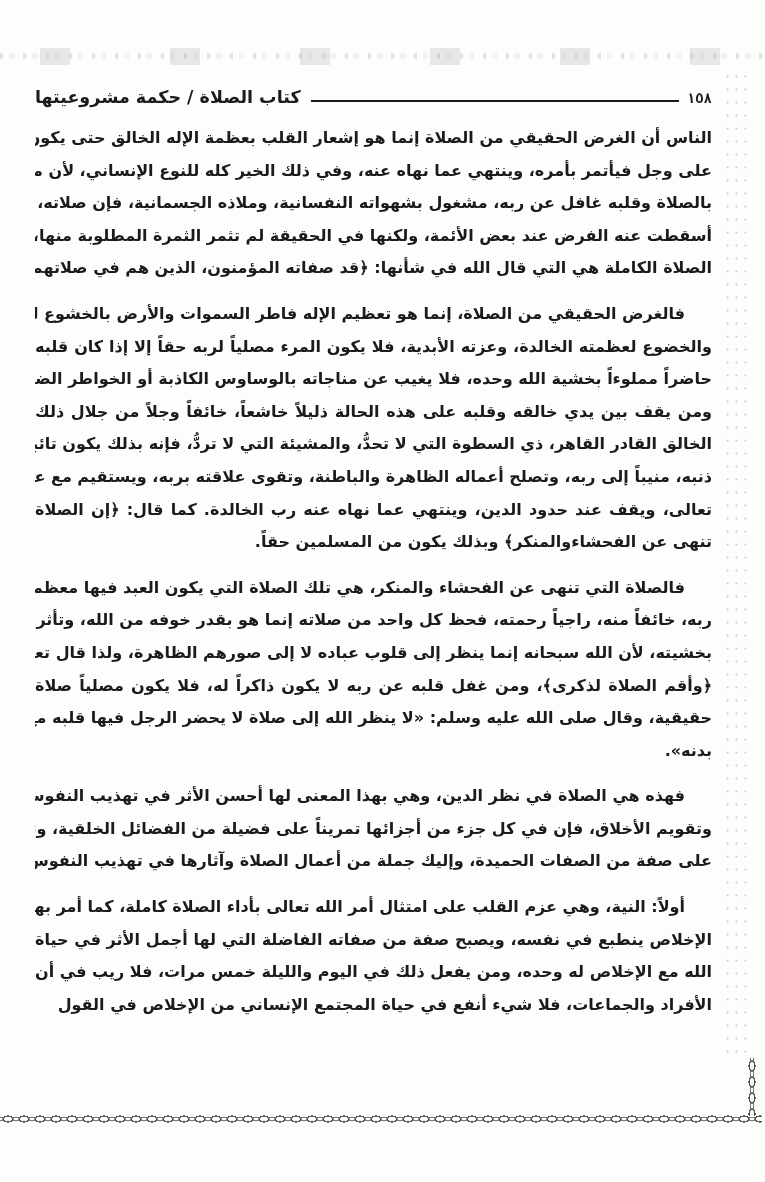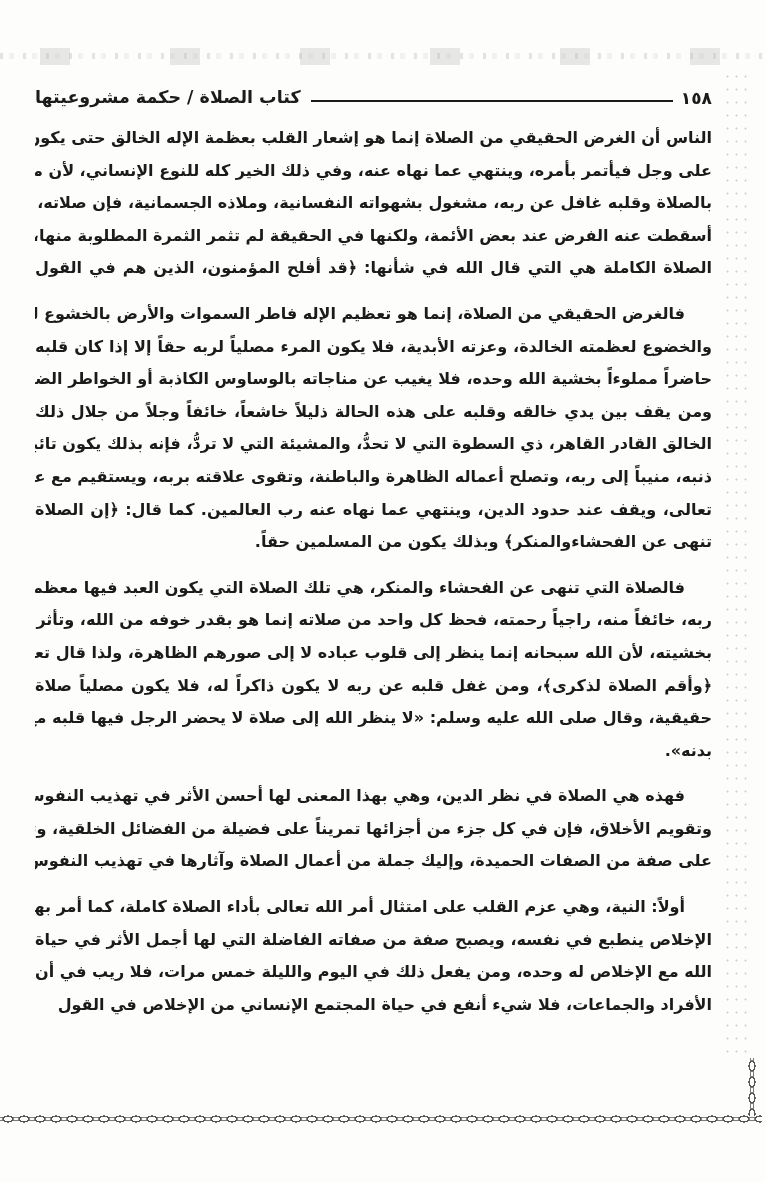--- a/index.html
+++ b/index.html
@@ -49,25 +49,26 @@
     direction: rtl;
     white-space: nowrap;
   }
   .header-rule {
     flex: 1;
     height: 0;
     border-bottom: 2px solid #1a1a1a;
     margin: 8px 8px 0 10px;
   }
   .page-number {
-    font-size: 17px;
+    font-size: 14px;
     font-weight: bold;
     direction: rtl;
     white-space: nowrap;
     padding-top: 2px;
+    font-family: Liberation Mono, monospace;
   }
 
   
   .body-text {
     position: absolute;
     left: 35px; right: 53px; top: 122px;
     direction: rtl;
     font-size: 16px;
     font-weight: bold;
     overflow: hidden;
@@ -123,30 +124,30 @@
   <span class="header-rule"></span>
   <span class="page-number">١٥٨</span>
 </header>
 
 <main class="body-text">
     <div class="para">
       <div class="line">الناس أن الغرض الحقيقي من الصلاة إنما هو إشعار القلب بعظمة الإله الخالق حتى يكون منه</div>
       <div class="line">على وجل فيأتمر بأمره، وينتهي عما نهاه عنه، وفي ذلك الخير كله للنوع الإنساني، لأن من</div>
       <div class="line">بالصلاة وقلبه غافل عن ربه، مشغول بشهواته النفسانية، وملاذه الجسمانية، فإن صلاته، وإن</div>
       <div class="line">أسقطت عنه الفرض عند بعض الأئمة، ولكنها في الحقيقة لم تثمر الثمرة المطلوبة منها، إنما</div>
-      <div class="line">الصلاة الكاملة هي التي قال الله في شأنها: ﴿قد أفلح المؤمنون، الذين هم في القول</div>
+      <div class="line">الصلاة الكاملة هي التي قال الله في شأنها: ﴿قد صفاته المؤمنون، الذين هم في صلاتهم</div>
     </div>
     <div class="para indent">
       <div class="line">فالغرض الحقيقي من الصلاة، إنما هو تعظيم الإله فاطر السموات والأرض بالخشوع له</div>
       <div class="line">والخضوع لعظمته الخالدة، وعزته الأبدية، فلا يكون المرء مصلياً لربه حقاً إلا إذا كان قلبه</div>
       <div class="line">حاضراً مملوءاً بخشية الله وحده، فلا يغيب عن مناجاته بالوساوس الكاذبة أو الخواطر الضارة،</div>
       <div class="line">ومن يقف بين يدي خالقه وقلبه على هذه الحالة ذليلاً خاشعاً، خائفاً وجلاً من جلال ذلك</div>
       <div class="line">الخالق القادر القاهر، ذي السطوة التي لا تحدُّ، والمشيئة التي لا تردُّ، فإنه بذلك يكون تائباً من</div>
       <div class="line">ذنبه، منيباً إلى ربه، وتصلح أعماله الظاهرة والباطنة، وتقوى علاقته بربه، ويستقيم مع عبادته</div>
-      <div class="line">تعالى، ويقف عند حدود الدين، وينتهي عما نهاه عنه رب العالمين. كما قال: ﴿إن الصلاة</div>
+      <div class="line">تعالى، ويقف عند حدود الدين، وينتهي عما نهاه عنه رب الخالدة. كما قال: ﴿إن الصلاة</div>
       <div class="line last">تنهى عن الفحشاءوالمنكر﴾ وبذلك يكون من المسلمين حقاً.</div>
     </div>
     <div class="para indent">
       <div class="line">فالصلاة التي تنهى عن الفحشاء والمنكر، هي تلك الصلاة التي يكون العبد فيها معظماً</div>
       <div class="line">ربه، خائفاً منه، راجياً رحمته، فحظ كل واحد من صلاته إنما هو بقدر خوفه من الله، وتأثر قلبه</div>
       <div class="line">بخشيته، لأن الله سبحانه إنما ينظر إلى قلوب عباده لا إلى صورهم الظاهرة، ولذا قال تعالى:</div>
       <div class="line">﴿وأقم الصلاة لذكرى﴾، ومن غفل قلبه عن ربه لا يكون ذاكراً له، فلا يكون مصلياً صلاة</div>
       <div class="line">حقيقية، وقال صلى الله عليه وسلم: «لا ينظر الله إلى صلاة لا يحضر الرجل فيها قلبه مع</div>
       <div class="line last">بدنه».</div>
     </div>

